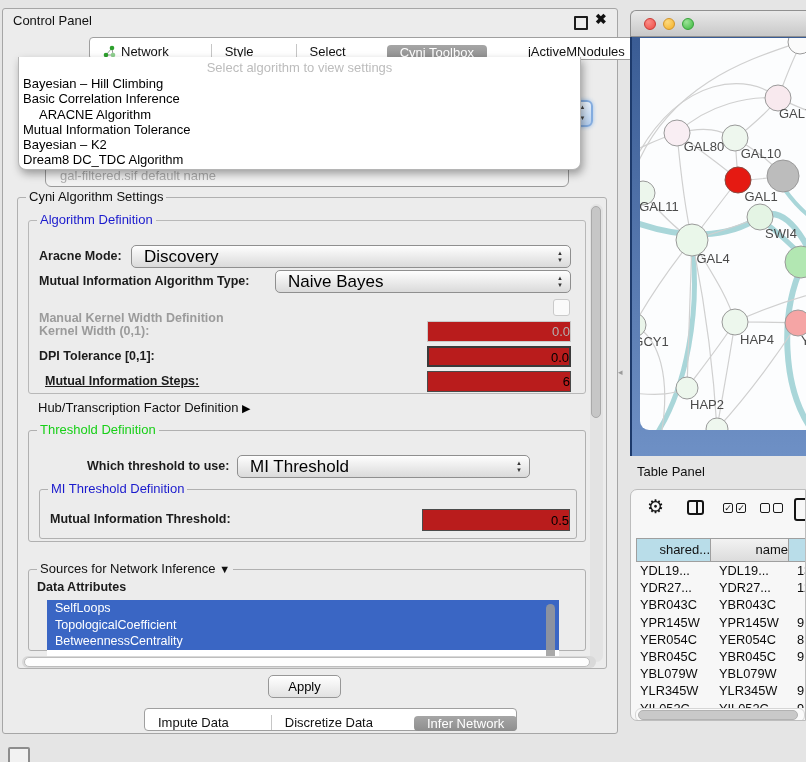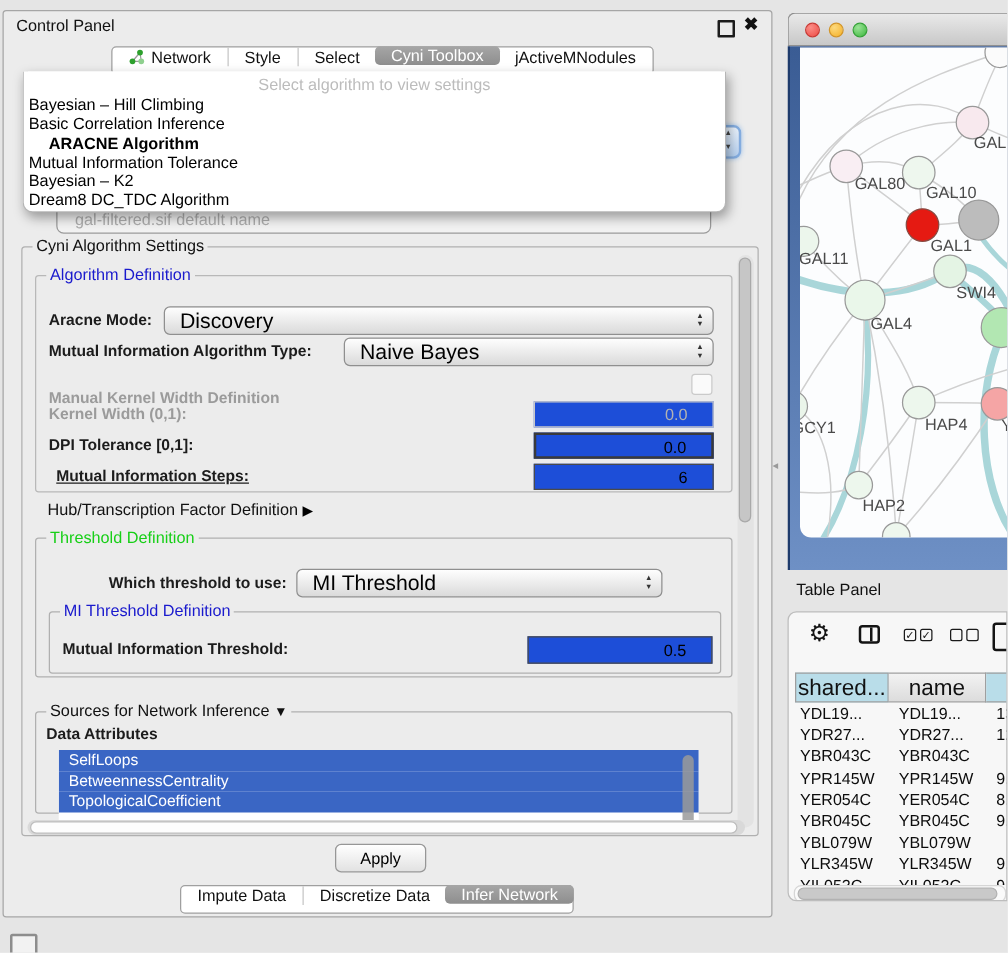--- a/index.html
+++ b/index.html
@@ -5,51 +5,51 @@
   html,body{margin:0;padding:0;}
   body{width:806px;height:762px;position:relative;background:#e5e5e5;
        font-family:"Liberation Sans",sans-serif;overflow:hidden;}
   
   .cp{position:absolute;left:2px;top:8px;width:616px;height:726px;background:#ececec;
       border:1px solid #a6a6a6;border-radius:3px;box-sizing:border-box;}
   .cp-title{position:absolute;left:10px;top:4px;font-size:13px;color:#111;}
   .cp-float{position:absolute;left:571px;top:7px;width:10px;height:10px;border:2px solid #1c1c1c;border-radius:1px;}
   .cp-close{position:absolute;left:592px;top:2px;font-size:14px;font-weight:bold;color:#111;}
   
-  .tabbar{position:absolute;display:flex;align-items:flex-start;background:#fff;
-          border:1px solid #9f9f9f;border-radius:4px;height:23px;box-sizing:border-box;}
+  .tabbar{position:absolute;display:flex;align-items:flex-end;background:#fff;
+          border:1px solid #9f9f9f;border-radius:4px;height:23px;box-sizing:border-box;gap:29px;}
   .tab{display:flex;align-items:center;gap:5px;padding:0 13px;font-size:13px;color:#111;border-left:1px solid #c6c6c6;white-space:nowrap;}
   .tab:first-child{border-left:none;}
   .tab.active{background:linear-gradient(#a6a6a6,#8e8e8e);color:#fff;border-radius:4px;margin:-1px;border-left:none;}
   .tab.active + .tab{border-left:none;}
   
   .dd{position:absolute;left:18px;top:57px;width:563px;height:113px;background:#fff;
       border:1px solid #b5b5b5;border-top:none;border-radius:0 0 8px 8px;
       box-shadow:2px 4px 9px rgba(0,0,0,.35);z-index:60;padding-top:3px;box-sizing:border-box;}
   .dd-ph{text-align:center;color:#bcbcbc;font-size:13px;height:16px;line-height:15px;}
   .dd-item{font-size:13px;color:#000;height:15.3px;line-height:15.3px;padding-left:4px;white-space:nowrap;}
-  .dd-item.bold{font-weight:bold;padding-left:20px;}
+  .dd-item.bold{font-weight:normal;padding-left:20px;}
   .bg-combo{position:absolute;left:42px;top:154px;width:524px;height:24px;border:1px solid #9a9a9a;
             border-radius:6px;background:#f2f2f2;color:#adadad;font-size:13px;line-height:24px;
             padding-left:14px;z-index:10;box-sizing:border-box;}
   .focus-step{position:absolute;left:569px;top:91px;width:21px;height:27px;border:2px solid #84ade0;
               border-radius:6px;background:linear-gradient(#e9f2fc,#b7d1f0);box-shadow:0 0 4px #9bc0ea;
               z-index:5;box-sizing:border-box;font-size:6px;line-height:11px;text-align:center;color:#444;}
   
   .grp{position:absolute;border:1px solid #b0b0b0;border-radius:3px;box-sizing:border-box;}
   .gtitle{position:absolute;top:-9px;left:8px;background:#ececec;padding:0 3px;font-size:13px;color:#111;white-space:nowrap;}
   .t-blue{color:#1a1acd;}
   .t-green{color:#17cf17;}
   .lbl{position:absolute;font-weight:bold;font-size:12.5px;color:#1c1c1c;line-height:23px;white-space:nowrap;}
   .lbl.dis{color:#9b9b9b;}
   .combo{position:absolute;height:23px;border:1px solid #8f8f8f;border-radius:5px;
          background:linear-gradient(#fefefe,#dadada);box-sizing:border-box;}
   .combo .val{font-size:17px;line-height:21px;padding-left:12px;color:#000;}
   .arrows{position:absolute;right:5px;top:4px;width:10px;font-size:6px;line-height:7px;color:#333;text-align:center;}
-  .numfield{position:absolute;background:#1d4ed8;font-size:13px;text-align:right;padding-right:20px;
+  .numfield{position:absolute;background:#b91c1c;font-size:13px;text-align:right;padding-right:0;
             line-height:20px;box-sizing:border-box;height:21px;}
   .nf-dis{border:1px solid #c9c9c9;color:#b2b2b2;}
   .nf-strong{border:2px solid #3a3a3a;color:#000;}
   .nf-norm{border:1.5px solid #4a4a4a;color:#000;}
   .chk{position:absolute;width:15px;height:15px;border:1px solid #cacaca;border-radius:3px;background:#fafafa;}
   .tri{font-size:11px;color:#000;}
   
   .vscroll{position:absolute;width:13px;background:#e3e3e3;border-radius:7px;}
   .vthumb{position:absolute;left:1px;width:10px;background:#c6c6c6;border:1px solid #a9a9a9;border-radius:6px;box-sizing:border-box;}
   .hscroll{position:absolute;height:12px;background:#d9d9d9;border-radius:6px;}
@@ -76,22 +76,22 @@
   .tp{position:absolute;left:630px;top:489px;width:176px;height:232px;background:#f7f7f7;
       border:1px solid #bdbdbd;border-radius:7px 0 0 7px;box-sizing:border-box;overflow:hidden;}
   .gear{position:absolute;left:16px;top:5px;font-size:19px;color:#141414;}
   .colicon{position:absolute;left:56px;top:10px;width:17px;height:15px;border:2px solid #141414;border-radius:3px;box-sizing:border-box;}
   .colicon div{position:absolute;left:50%;top:0;width:2px;height:100%;background:#141414;}
   .cbrow{position:absolute;top:13px;display:flex;gap:3px;}
   .cb{width:10px;height:10px;border:1.5px solid #1a1a1a;border-radius:2px;font-size:9px;line-height:9px;
       text-align:center;color:#1a1a1a;box-sizing:border-box;}
   .doc-part{position:absolute;left:163px;top:8px;width:22px;height:19px;border:2px solid #141414;border-radius:3px;}
   .thead{position:absolute;left:5px;top:48px;height:24px;display:flex;}
-  .th{box-sizing:border-box;border:1px solid #9f9f9f;border-left:none;font-size:18px;color:#111;
-      text-align:center;line-height:22px;}
+  .th{box-sizing:border-box;border:1px solid #9f9f9f;border-left:none;font-size:13px;color:#111;
+      text-align:right;line-height:22px;}
   .th:first-child{border-left:1px solid #9f9f9f;}
   .th.hl{background:#b9dde9;}
   .th.plain{background:linear-gradient(#f2f2f2,#dcdcdc);}
   .tbody{position:absolute;left:5px;top:72px;width:171px;height:146px;overflow:hidden;}
   .tr{position:absolute;left:0;width:220px;height:17.2px;display:flex;}
   .td{font-size:12.8px;color:#0c0c0c;line-height:17.2px;box-sizing:border-box;white-space:nowrap;overflow:hidden;}
   
   .mini-btn{position:absolute;left:8px;top:747px;width:18px;height:16px;border:2px solid #8d8d8d;
             border-radius:2px;background:#f2f2f2;}
   .split-arrow{position:absolute;left:618px;top:367px;font-size:9px;color:#9a9a9a;}
@@ -186,22 +186,22 @@
     </div>
 
     <div class="grp" style="left:10px;top:371px;width:558px;height:82px;">
       <div class="gtitle">
         <span>Sources for Network Inference</span>
         <span class="src-title-tri">▼</span>
       </div>
       <div class="lbl" style="left:8px;top:8px;line-height:18px;">Data Attributes</div>
       <div class="attrlist" style="left:18px;top:30px;width:512px;height:66px;" id="attr-list">
           <div class="attr">SelfLoops</div>
+          <div class="attr">TopologicalCoefficient</div>
           <div class="attr">BetweennessCentrality</div>
-          <div class="attr">TopologicalCoefficient</div>
         </div>
       <div class="attr-sb" style="right:30px;top:34px;"></div>
     </div>
 
     <div class="vscroll" style="right:3px;top:6px;height:458px;">
       <div class="vthumb" style="top:2px;height:212px;"></div>
     </div>
     <div class="hscroll" style="left:4px;top:458px;width:574px;">
       <div class="hthumb" style="left:2px;width:566px;"></div>
     </div>

